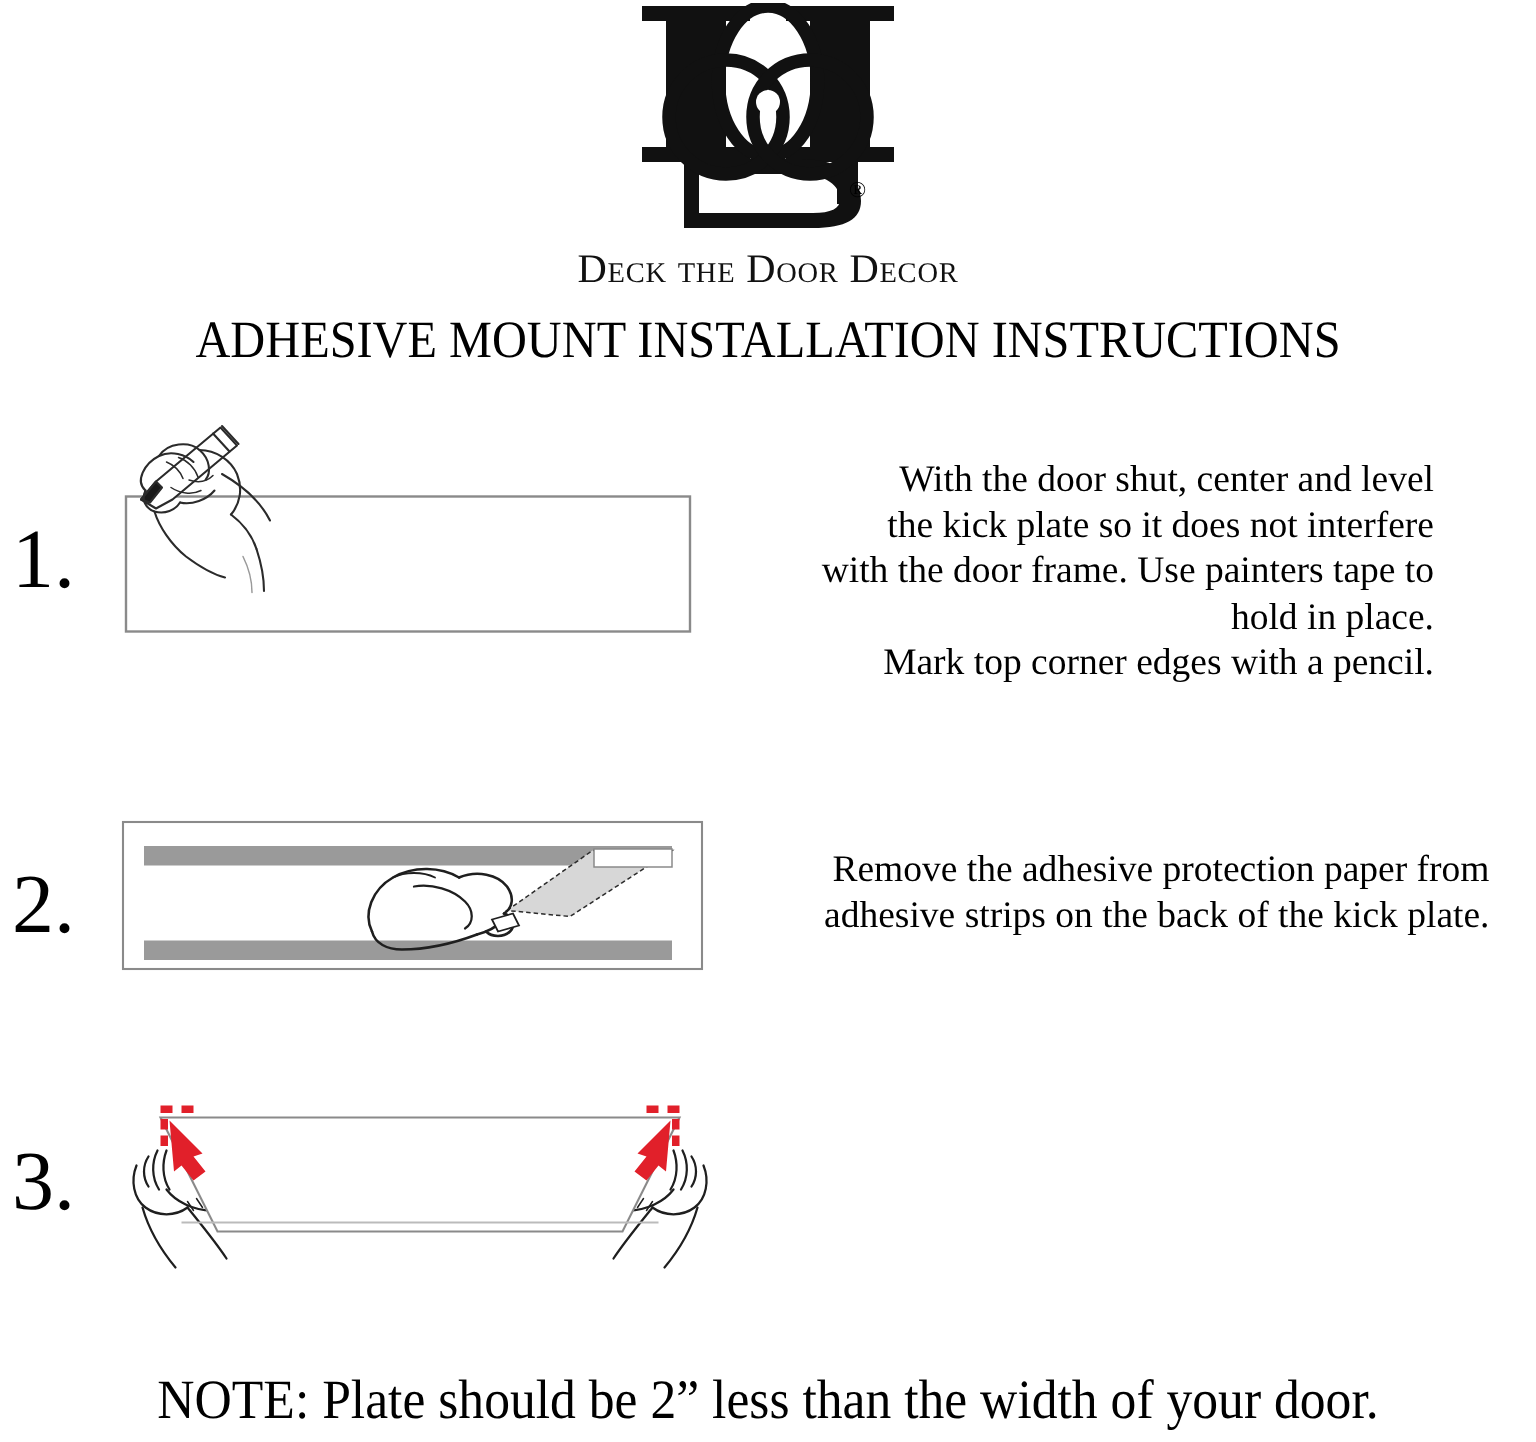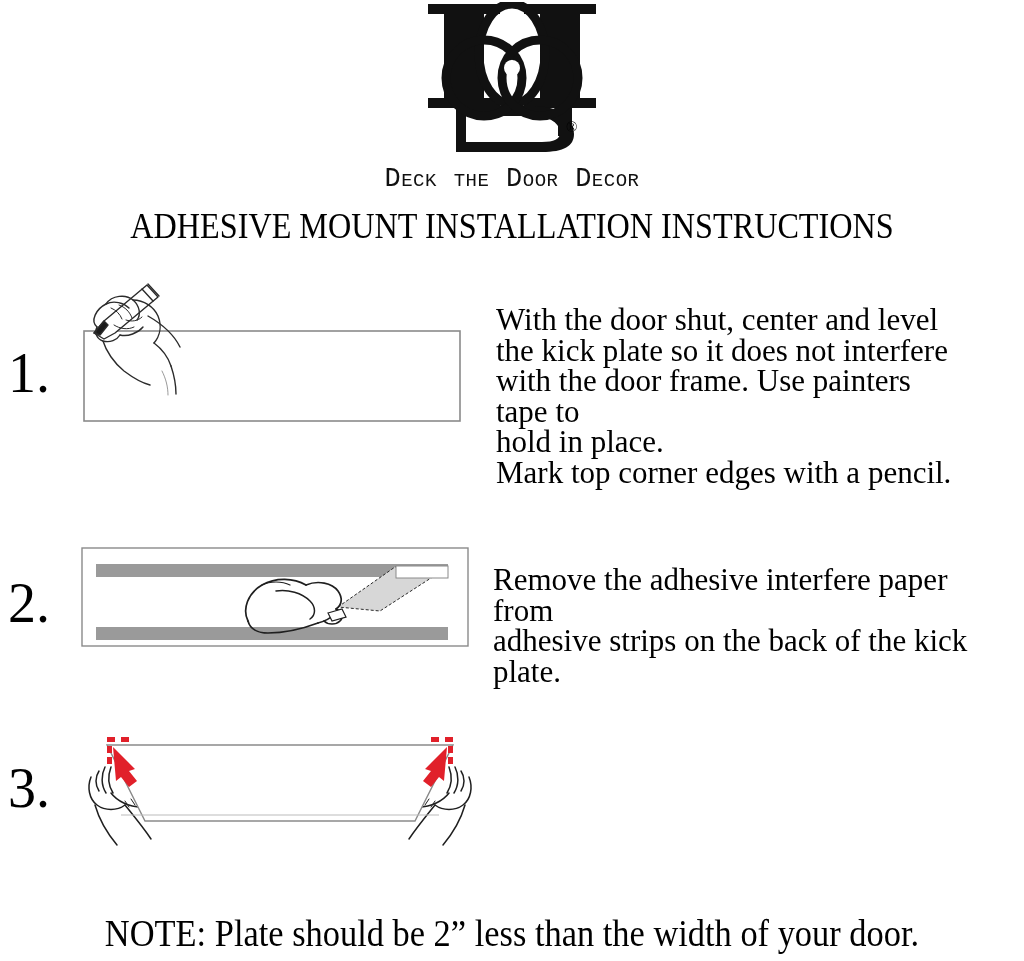--- a/index.html
+++ b/index.html
@@ -42,21 +42,21 @@
   }
   #brand-name {
     position: absolute;
     left: 0;
     top: 164px;
     width: 1024px;
     text-align: center;
     font-size: 27px;
     letter-spacing: 0.5px;
     font-variant: small-caps;
-    font-family: Liberation Mono, monospace;
+    font-family: Liberation Serif, serif;
     color: #111;
   }
 
   
   #page-title {
     position: absolute;
     left: 0;
     top: 206px;
     width: 1024px;
     text-align: center;
@@ -78,24 +78,25 @@
     left: 8px;
     font-size: 56px;
     line-height: 56px;
     font-family: "Liberation Serif", "DejaVu Serif", serif;
   }
   .step-figure {
     position: absolute;
   }
   .step-text {
     position: absolute;
-    font-size: 31px;
+    font-size: 25px;
     line-height: 30.5px;
     font-family: "Liberation Serif", "DejaVu Serif", serif;
     white-space: pre-line;
+    text-align: right;
   }
 
   
   #step-1 { top: 275px; height: 200px; }
   #step-1 .step-number { top: 70px; }
   #step-1 .step-figure { left: 70px; top: 0px; width: 400px; height: 160px; }
   #step-1 .step-text { left: 496px; top: 30px; width: 460px; }
 
   
   #step-2 { top: 540px; height: 160px; }
@@ -218,21 +219,21 @@
       <path d="M256 64 C262 66 264 72 260 76 C256 80 248 80 244 76"></path>
       <path d="M168 76 C170 84 178 88 188 88 C204 88 222 84 238 78"></path>
       <path d="M238 78 C246 76 252 72 256 68"></path>
       <path d="M196 46 C208 44 222 48 230 56 C236 62 236 70 230 74" stroke-width="1.5"></path>
       <path d="M182 40 C190 36 202 36 210 40" stroke-width="1.2"></path>
     </g>
 
     <path d="M248 68 L262 64 L266 72 L252 76 Z" fill="#ffffff" stroke="#1f1f1f" stroke-width="1.2"></path>
   </svg>
 
-  <div class="step-text">Remove the adhesive interfere paper from
+  <div class="step-text">Remove the adhesive protection paper from
 adhesive strips on the back of the kick plate.</div>
 </section>
 
 <section class="step" id="step-3">
   <div class="step-number">3.</div>
 
   <svg class="step-figure" viewBox="0 0 390 135">
 
     <g fill="none" stroke="#1f1f1f" stroke-width="1.5" stroke-linejoin="round" stroke-linecap="round">
       <path d="M6 62 C2 72 4 84 12 90 C20 96 32 96 40 90"></path>

